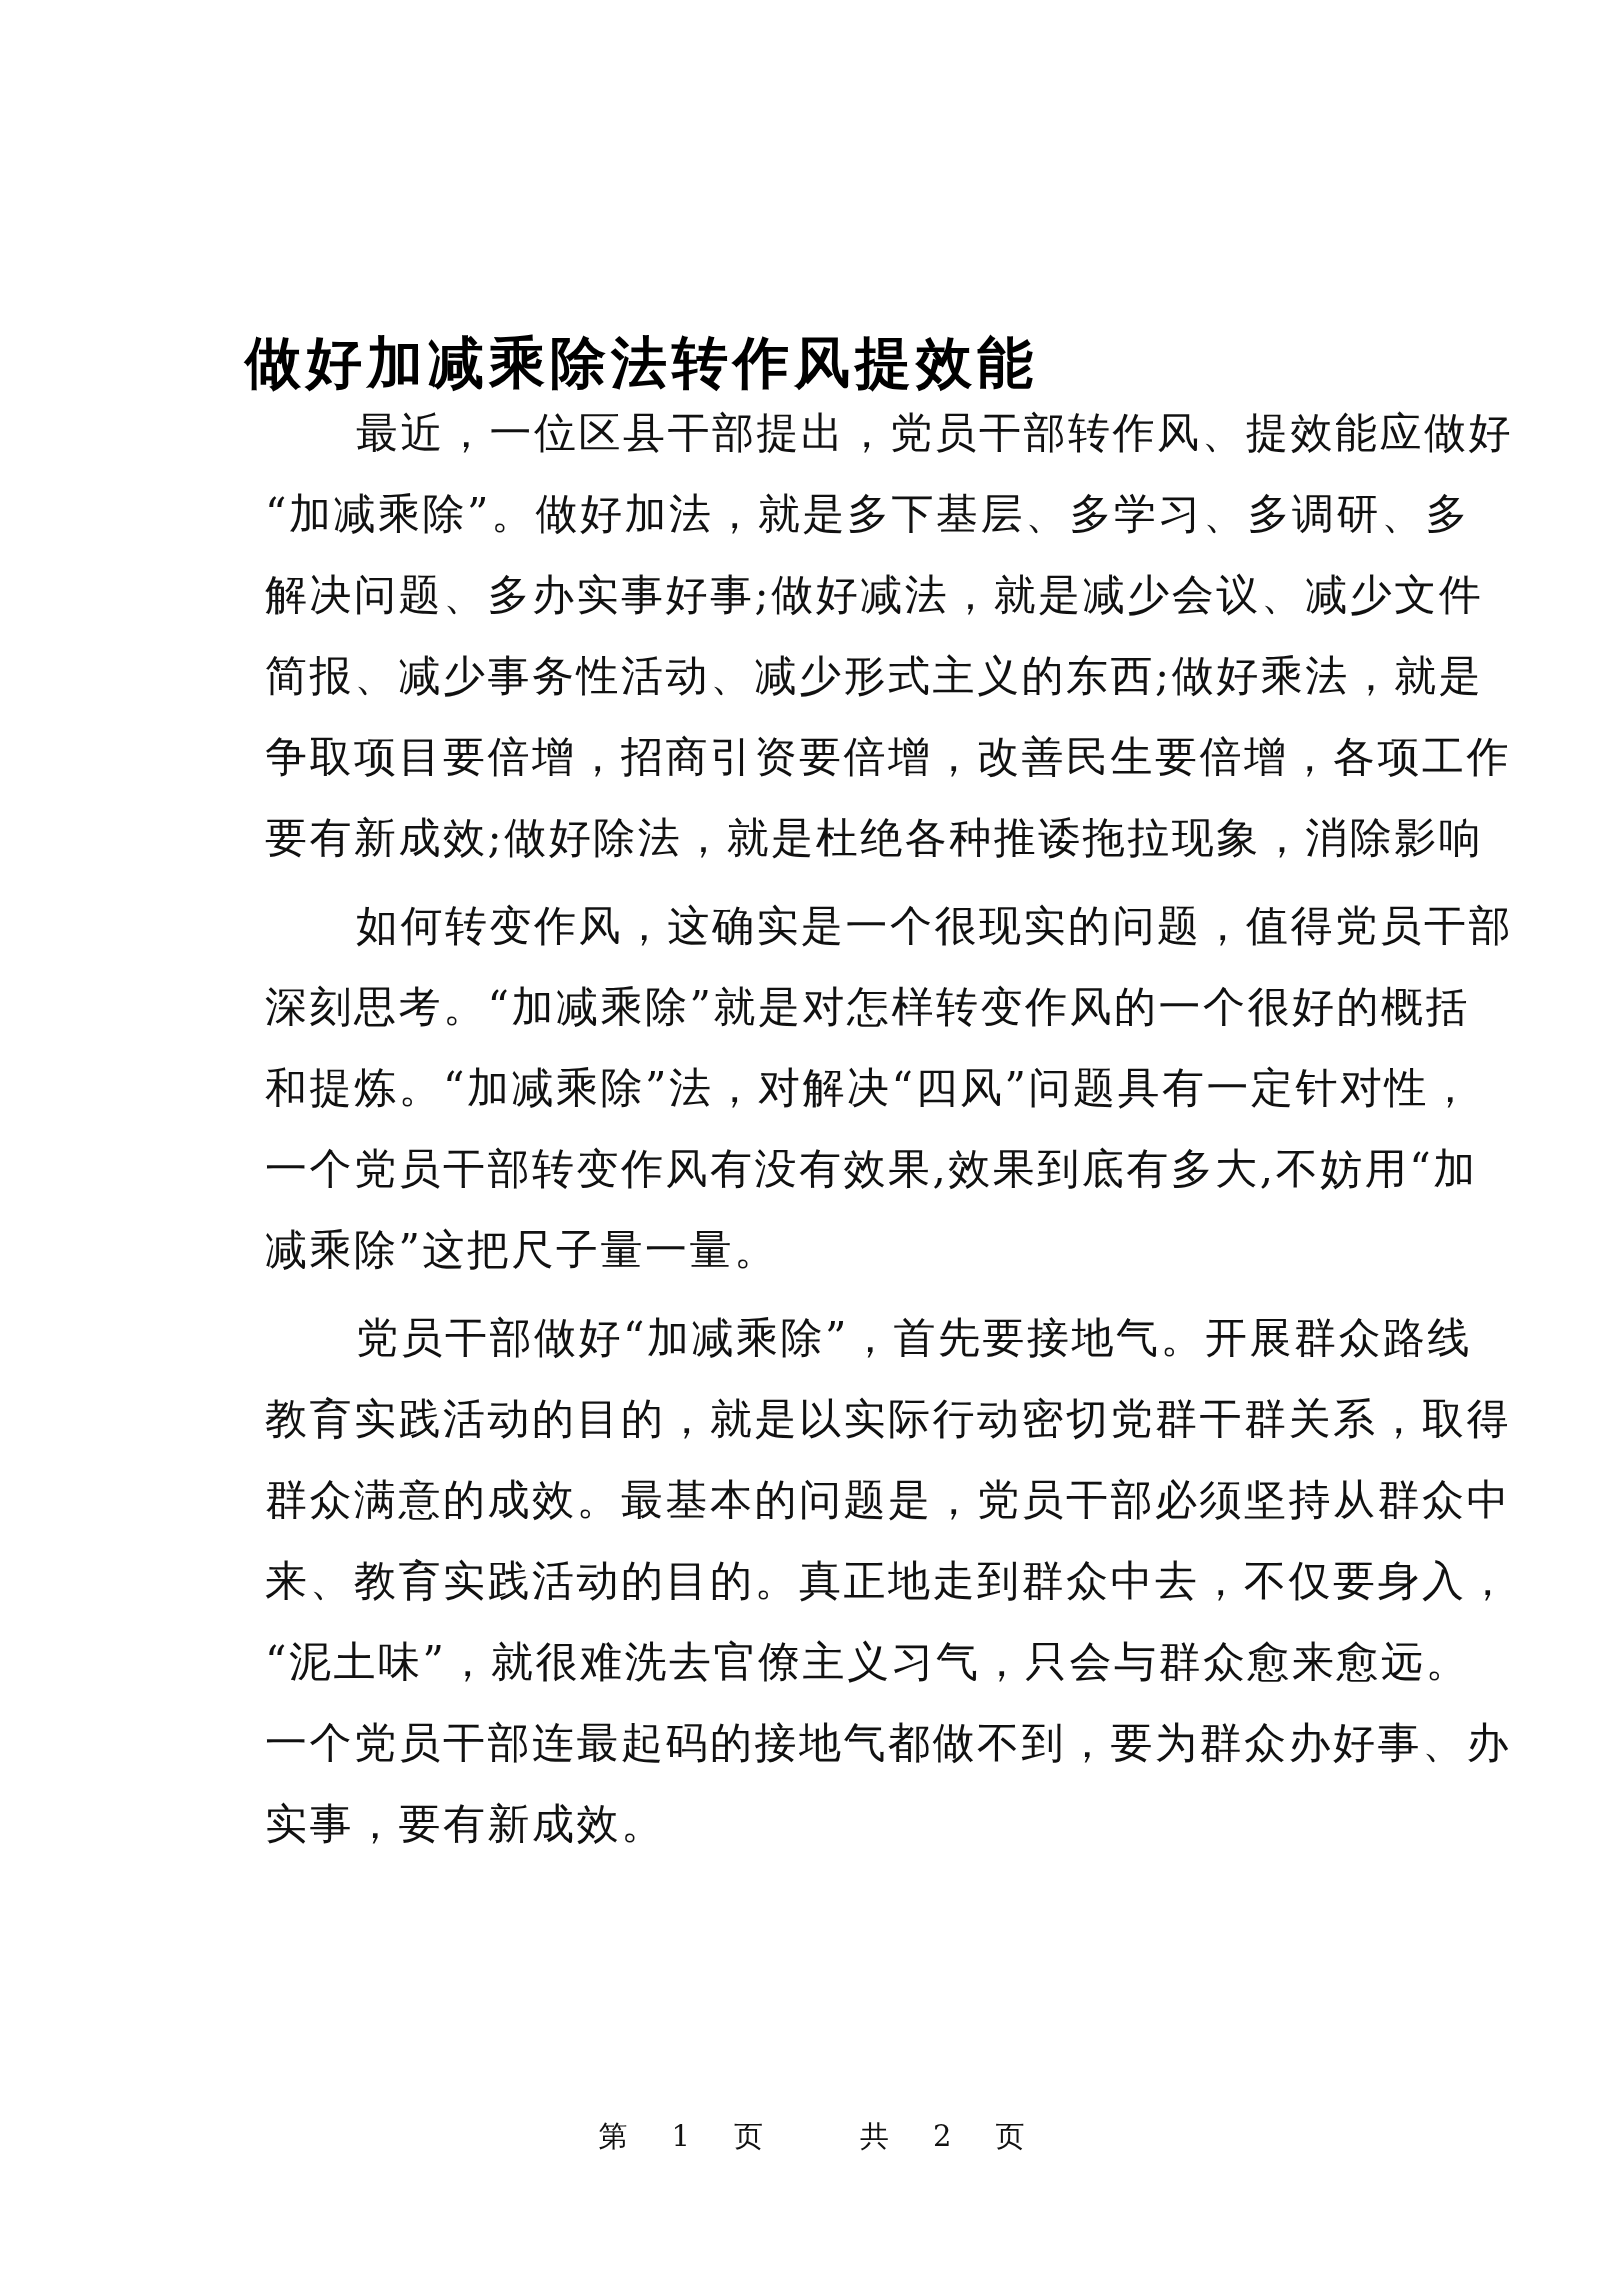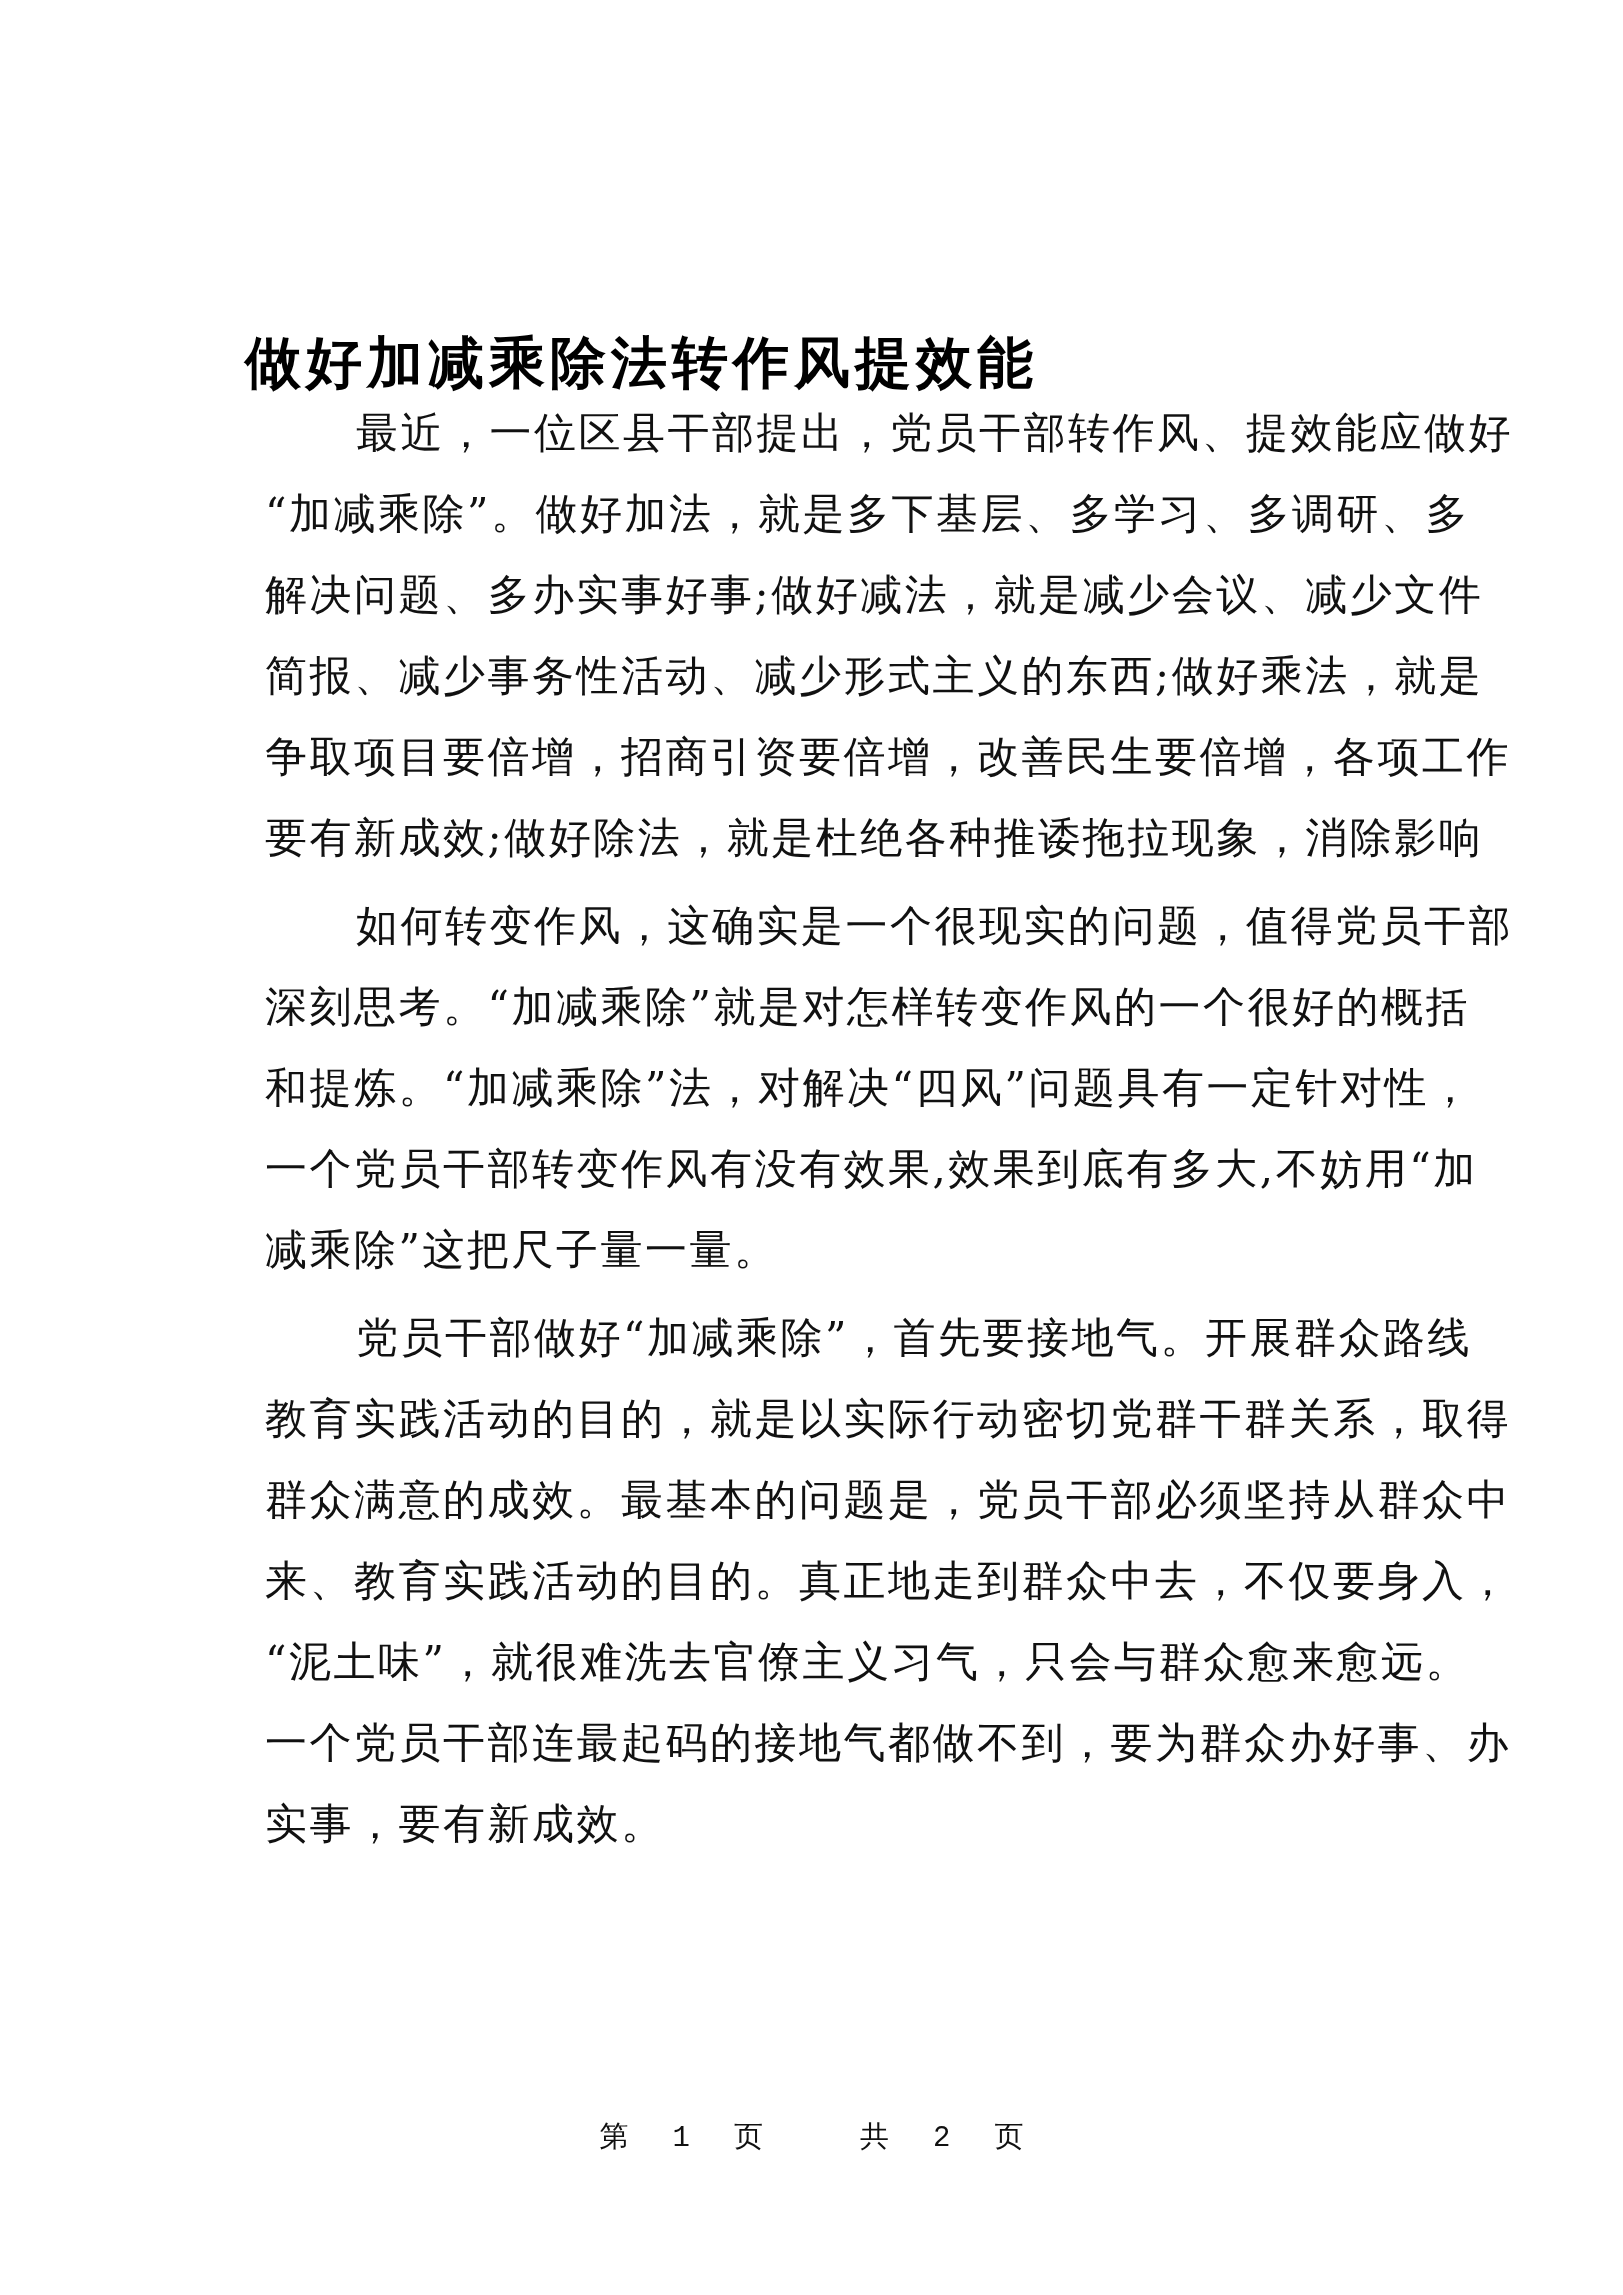--- a/index.html
+++ b/index.html
@@ -9,21 +9,21 @@
   .title { position: absolute; left: 0; top: 287px; width: 1283px; text-align: center;
            font-family: "DejaVu Sans", "Liberation Sans", sans-serif; font-weight: bold;
            font-size: 56px; line-height: 76px; letter-spacing: 5px; color: #000000; }
   .body { position: absolute; left: 229px; top: 392px; width: 1189px; margin-left: 36px; }
   .line { display: block; text-align: justify; text-align-last: justify; white-space: nowrap; }
   .line.last { text-align-last: left; }
   .line.first { padding-left: 91px; }
   .para-block { margin: 0 0 0 0; font-size: 42px; line-height: 81px; letter-spacing: 2.5px; }
   .footer { position: absolute; left: 0; top: 2118px; width: 1623px; text-align: center;
             font-size: 29px; line-height: 37px; color: #111111; }
-  .footer span { margin: 0 22px; font-family: Liberation Mono, monospace; }
+  .footer span { margin: 0 22px; }
 </style>
 </head>
 <body>
 
 <div class="page">
 
   <h1 class="title">做好加减乘除法转作风提效能</h1>
 
   <div class="body">
 

